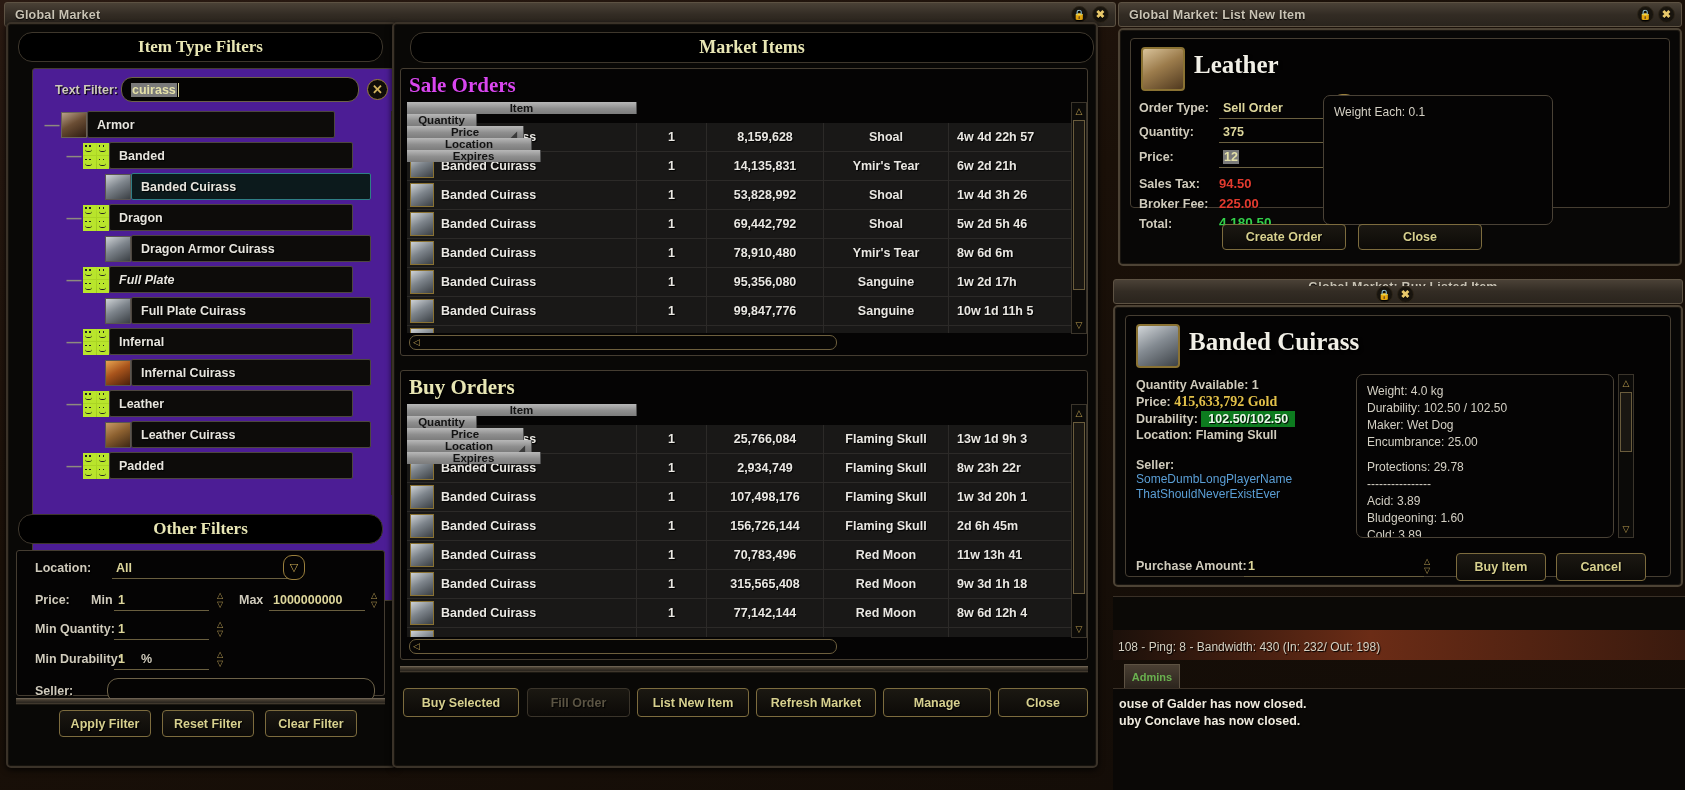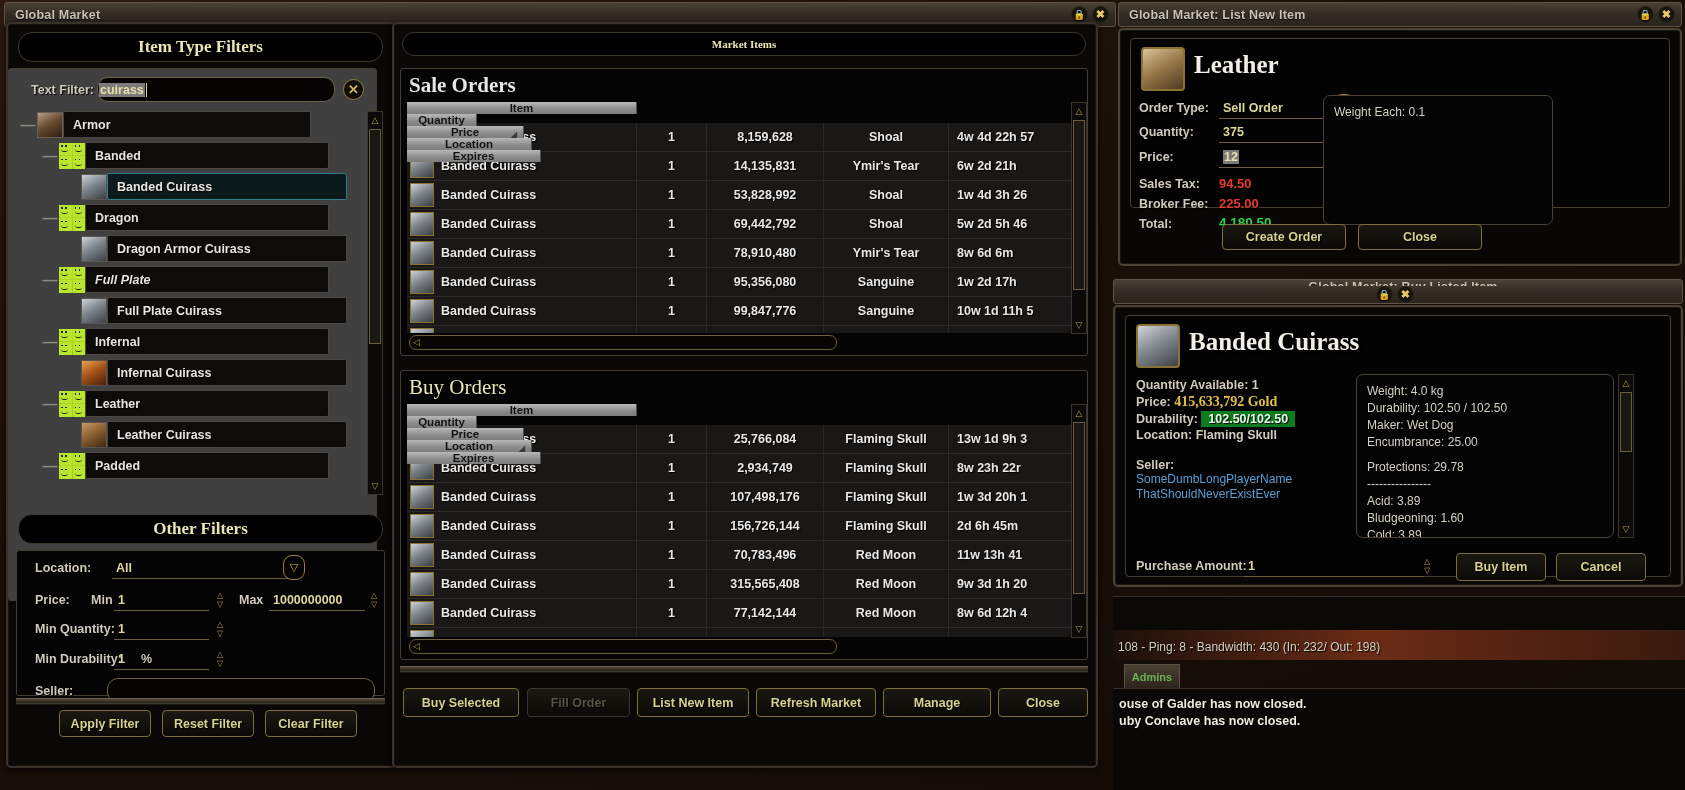--- a/index.html
+++ b/index.html
@@ -50,21 +50,21 @@
     text-shadow:1px 1px 2px #000;
   }
 
   
   #filterWin { left:6px; top:22px; width:391px; height:746px; }
 
   .lbl { color:#cfcabb; font-size:12.5px; font-weight:bold; text-shadow:1px 1px 1px #000; }
 
   .textbox {
     background:#050403; border:1px solid #6d6248; border-radius:11px;
-    height:25px; display:flex; align-items:center; padding:0 1px;
+    height:25px; display:flex; align-items:center; padding:0 9px;
     color:#d9d49a; font-size:12.5px; font-weight:bold;
   }
   .selhl { background:#7a7a7a; color:#e4e0a8; padding:0 1px; }
   .caret { display:inline-block; width:1px; height:14px; background:#d9d49a; margin-left:1px;}
 
   .roundbtn {
     width:21px; height:21px; border-radius:50%;
     border:1.5px solid #9a7f3c; background:#100d08;
     color:#d2b35c; font-size:13px; font-weight:bold;
     display:flex; align-items:center; justify-content:center;
@@ -176,21 +176,21 @@
     <div class="tb-btns">
       <div class="tb-btn lock">🔒</div>
       <div class="tb-btn close">✖</div>
     </div>
   </div>
 
   <div class="panel" id="filterWin">
 
     <div class="section-header" style="position:absolute; left:10px; top:8px; width:365px; height:30px; font-size:17px;">Item Type Filters</div>
 
-    <div style="position:absolute; left:0; top:44px; width:369px; height:533px; background:#404040; border:1px solid #453d31; border-radius:3px;">
+    <div style="position:absolute; left:24px; top:44px; width:369px; height:533px; background:#4c1d95; border:1px solid #453d31; border-radius:3px;">
 
       <div style="position:absolute; left:22px; top:14px;" class="lbl">Text Filter:</div>
 
       <div class="textbox" style="position:absolute; left:88px; top:8px; width:238px;">
         <span class="selhl">cuirass</span>
           <span class="caret"></span>
       </div>
 
       <div class="roundbtn" style="position:absolute; left:334px; top:10px;">✕</div>
 
@@ -373,24 +373,24 @@
 
     <div class="bevel" style="position:absolute; left:8px; top:674px; width:369px; height:7px;"></div>
 
     <div class="act-btn" style="position:absolute; left:51px; top:686px; width:92px; height:27px;">Apply Filter</div>
     <div class="act-btn" style="position:absolute; left:154px; top:686px; width:92px; height:27px;">Reset Filter</div>
     <div class="act-btn" style="position:absolute; left:257px; top:686px; width:92px; height:27px;">Clear Filter</div>
   </div>
 
   <div class="panel" id="marketWin">
 
-    <div class="section-header" style="position:absolute; left:8px; top:8px; width:684px; height:24px; font-size:11px;">Market Items</div>
+    <div class="section-header" style="position:absolute; left:16px; top:8px; width:684px; height:31px; font-size:18px;">Market Items</div>
 
     <div style="position:absolute; left:6px; top:44px; width:688px; height:288px; background:#050404; border:1px solid #453d31; border-radius:3px;">
-      <div style="position:absolute; left:8px; top:4px; font-family:'Liberation Serif',serif; font-size:21px; font-weight:bold; color:#e5e5e5; text-shadow:1px 1px 2px #000;">Sale Orders</div>
+      <div style="position:absolute; left:8px; top:4px; font-family:'Liberation Serif',serif; font-size:21px; font-weight:bold; color:#d946ef; text-shadow:1px 1px 2px #000;">Sale Orders</div>
       <div style="position:absolute; left:6px; top:33px; width:676px; height:231px; overflow:hidden;">
         <div class="tbl-head">
             <div class="th" style="width: 230px;">Item</div>
             <div class="th" style="width: 70px;">Quantity</div>
             <div class="th" style="width: 117px;">Price<span class="sorta">◢</span></div>
             <div class="th" style="width: 125px;">Location</div>
             <div class="th" style="width: 134px;">Expires</div>
           </div>
         <div class="tbl-body">
             <div class="tr">
@@ -479,21 +479,21 @@
         <div class="sc-arrow" style="position:absolute;top:1px;left:0;">△</div>
         <div class="sc-thumb" style="top:17px; height:170px;"></div>
         <div class="sc-arrow" style="position:absolute;bottom:1px;left:0;">▽</div>
       </div>
       <div class="hscroll" style="left:8px; top:266px; width:428px;">
         <div style="position:absolute;left:3px;top:1px;color:#b59a53;font-size:9px;">◁</div>
       </div>
     </div>
 
     <div style="position:absolute; left:6px; top:346px; width:688px; height:290px; background:#050404; border:1px solid #453d31; border-radius:3px;">
-      <div style="position:absolute; left:8px; top:4px; font-family:'Liberation Serif',serif; font-size:21px; font-weight:normal; color:#e8e6b4; text-shadow:1px 1px 2px #000;">Buy Orders</div>
+      <div style="position:absolute; left:8px; top:4px; font-family:'Liberation Serif',serif; font-size:21px; font-weight:bold; color:#e8e6b4; text-shadow:1px 1px 2px #000;">Buy Orders</div>
       <div style="position:absolute; left:6px; top:33px; width:676px; height:233px; overflow:hidden;">
         <div class="tbl-head">
             <div class="th" style="width: 230px;">Item</div>
             <div class="th" style="width: 70px;">Quantity</div>
             <div class="th" style="width: 117px;">Price</div>
             <div class="th" style="width: 125px;">Location<span class="sorta">◢</span></div>
             <div class="th" style="width: 134px;">Expires</div>
           </div>
         <div class="tbl-body">
             <div class="tr">
@@ -547,21 +547,21 @@
               <div class="td exp" style="width: 134px;">11w 13h 41</div>
             </div>
             <div class="tr">
               <div class="td item" style="width: 230px;">
                 <div class="cel-ico"></div>
                 <span>Banded Cuirass</span>
               </div>
               <div class="td " style="width: 70px;">1</div>
               <div class="td " style="width: 117px;">315,565,408</div>
               <div class="td " style="width: 125px;">Red Moon</div>
-              <div class="td exp" style="width: 134px;">9w 3d 1h 20</div>
+              <div class="td exp" style="width: 134px;">9w 3d 1h 18</div>
             </div>
             <div class="tr">
               <div class="td item" style="width: 230px;">
                 <div class="cel-ico"></div>
                 <span>Banded Cuirass</span>
               </div>
               <div class="td " style="width: 70px;">1</div>
               <div class="td " style="width: 117px;">77,142,144</div>
               <div class="td " style="width: 125px;">Red Moon</div>
               <div class="td exp" style="width: 134px;">8w 6d 12h 4</div>

